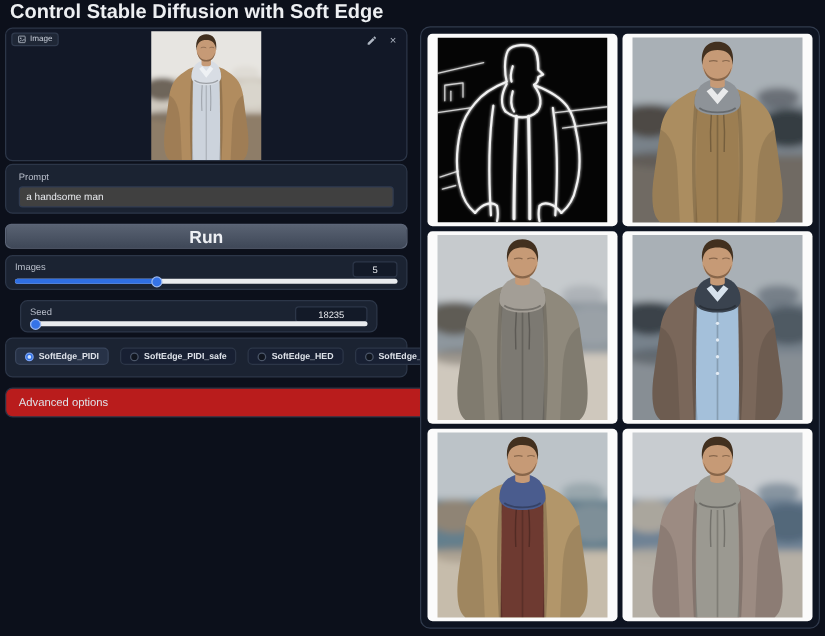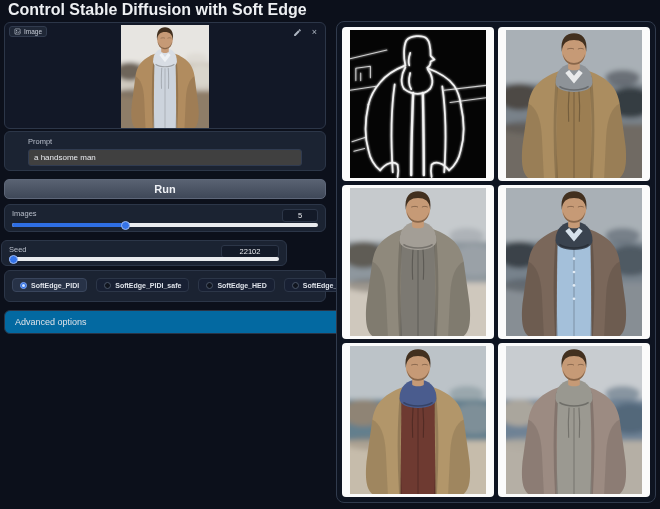--- a/index.html
+++ b/index.html
@@ -18,34 +18,34 @@
   #image-badge{position:absolute;left:4px;top:3px;display:flex;align-items:center;gap:3px;
     background:#1f2736;border:1px solid #313b4e;border-radius:3px;padding:1px 4px;
     font-size:6.5px;color:#c7cdd8;z-index:3;}
   #image-actions{position:absolute;right:5px;top:4px;display:flex;gap:6px;z-index:3;}
   .icon-btn{width:11px;height:11px;color:#aeb6c2;background:none;border:none;padding:0;cursor:pointer;
     display:flex;align-items:center;justify-content:center;font-size:9px;line-height:1;}
   #input-photo{position:absolute;left:50%;top:2px;transform:translateX(-50%);width:88px;height:103px;overflow:hidden;}
   #input-photo svg{width:100%;height:100%;display:block;}
 
   
-  #prompt-block{left:4px;top:131px;width:322px;height:40px;padding:5px 23px;}
+  #prompt-block{left:4px;top:131px;width:322px;height:40px;padding:5px 10px;}
   .field-label{font-size:7.5px;color:#b9bfcb;display:block;margin-bottom:3px;}
   #prompt-input{height:15px;background:#404040;border:1px solid #303b50;border-radius:3px;
     font-size:8px;color:#e8eaee;display:flex;align-items:center;padding:0 5px;cursor:text;}
 
   
   #run-button{position:absolute;left:4px;top:179px;width:322px;height:20px;box-sizing:border-box;
     background:linear-gradient(#596272,#3f4858);border:1px solid #5d6678;border-radius:5px;
-    color:#eef0f4;font-size:11px;font-weight:700;font-family:inherit;cursor:pointer;}
+    color:#eef0f4;font-size:14px;font-weight:700;font-family:inherit;cursor:pointer;}
 
   
   .slider-block{padding:4px 7px 16px 7px;}
   #images-block{left:4px;top:204px;width:322px;height:28px;}
-  #seed-block{left:1px;top:240px;width:286px;height:26px;}
+  #seed-block{left:16px;top:240px;width:286px;height:26px;}
   .slider-head{display:flex;justify-content:space-between;align-items:flex-start;}
   .num-box{background:#131a28;border:1px solid #2c3648;border-radius:3px;height:11px;
     display:flex;align-items:center;justify-content:center;font-size:7.5px;color:#e8eaee;cursor:text;}
   #images-value{width:34px;}
   #seed-value{width:56px;}
   .slider{position:absolute;left:7px;right:7px;bottom:4px;height:4px;background:#e9ebee;border-radius:2px;cursor:pointer;}
   .slider-fill{position:absolute;left:0;top:0;bottom:0;background:#2f6fe4;border-radius:2px;}
   .slider-handle{position:absolute;top:50%;width:9px;height:9px;margin-top:-4.5px;border-radius:50%;
     background:#3573e8;border:1px solid #9db9ef;box-sizing:border-box;}
 
@@ -53,21 +53,21 @@
   #preproc-block{left:4px;top:270px;width:322px;height:32px;padding:4px 7px;}
   .chips{display:flex;gap:9px;margin-top:3px;}
   .chip{display:flex;align-items:center;gap:4px;background:#182033;border:1px solid #2c3648;border-radius:4px;
     height:14px;padding:0 7px;font-size:7px;font-weight:700;color:#dde1e8;cursor:pointer;white-space:nowrap;box-sizing:border-box;}
   .chip.sel{background:#273247;border-color:#39455c;}
   .radio{width:7px;height:7px;border-radius:50%;border:1px solid #4a5568;box-sizing:border-box;background:#10151f;flex:none;}
   .radio.on{background:#2f6fe4;border-color:#7ba3f2;}
   .radio.on::after{content:'';display:block;width:3px;height:3px;border-radius:50%;background:#cfe2ff;margin:1px auto;}
 
   
-  #advanced-block{left:4px;top:310px;width:386px;height:24px;background:#0369a1;border-color:#2a3446;
+  #advanced-block{left:4px;top:310px;width:386px;height:24px;background:#b91c1c;border-color:#2a3446;
     display:flex;align-items:center;justify-content:space-between;padding:0 10px;cursor:pointer;}
   #advanced-label{font-size:9px;color:#dfe3e9;}
   #advanced-arrow{font-size:7px;color:#e3e7ed;}
 
   
   #gallery{position:absolute;left:336px;top:21px;width:320px;height:482px;box-sizing:border-box;
     background:#0e1421;border:1px solid #313b4d;border-radius:8px;padding:5px;}
   #gallery-grid{display:grid;grid-template-columns:1fr 1fr;grid-template-rows:repeat(3,1fr);gap:4px;width:100%;height:100%;}
   .thumb{background:#fbfbfb;border-radius:4px;padding:3px 8px;box-sizing:border-box;overflow:hidden;cursor:pointer;}
   .thumb svg{width:100%;height:100%;display:block;}
@@ -156,21 +156,21 @@
   </div>
   <div class="slider">
     <div class="slider-fill" style="width: 37%;"></div>
     <div class="slider-handle" style="left: calc(37% - 4.5px);"></div>
   </div>
 </div>
 
 <div id="seed-block" class="block slider-block">
   <div class="slider-head">
     <span class="field-label">Seed</span>
-    <div id="seed-value" class="num-box">22102</div>
+    <div id="seed-value" class="num-box">18235</div>
   </div>
   <div class="slider">
     <div class="slider-fill" style="width: 1.5%;"></div>
     <div class="slider-handle" style="left: calc(1.5% - 4.5px);"></div>
   </div>
 </div>
 
 <div id="preproc-block" class="block">
   <div class="chips" id="chips">
       <div class="chip sel">

